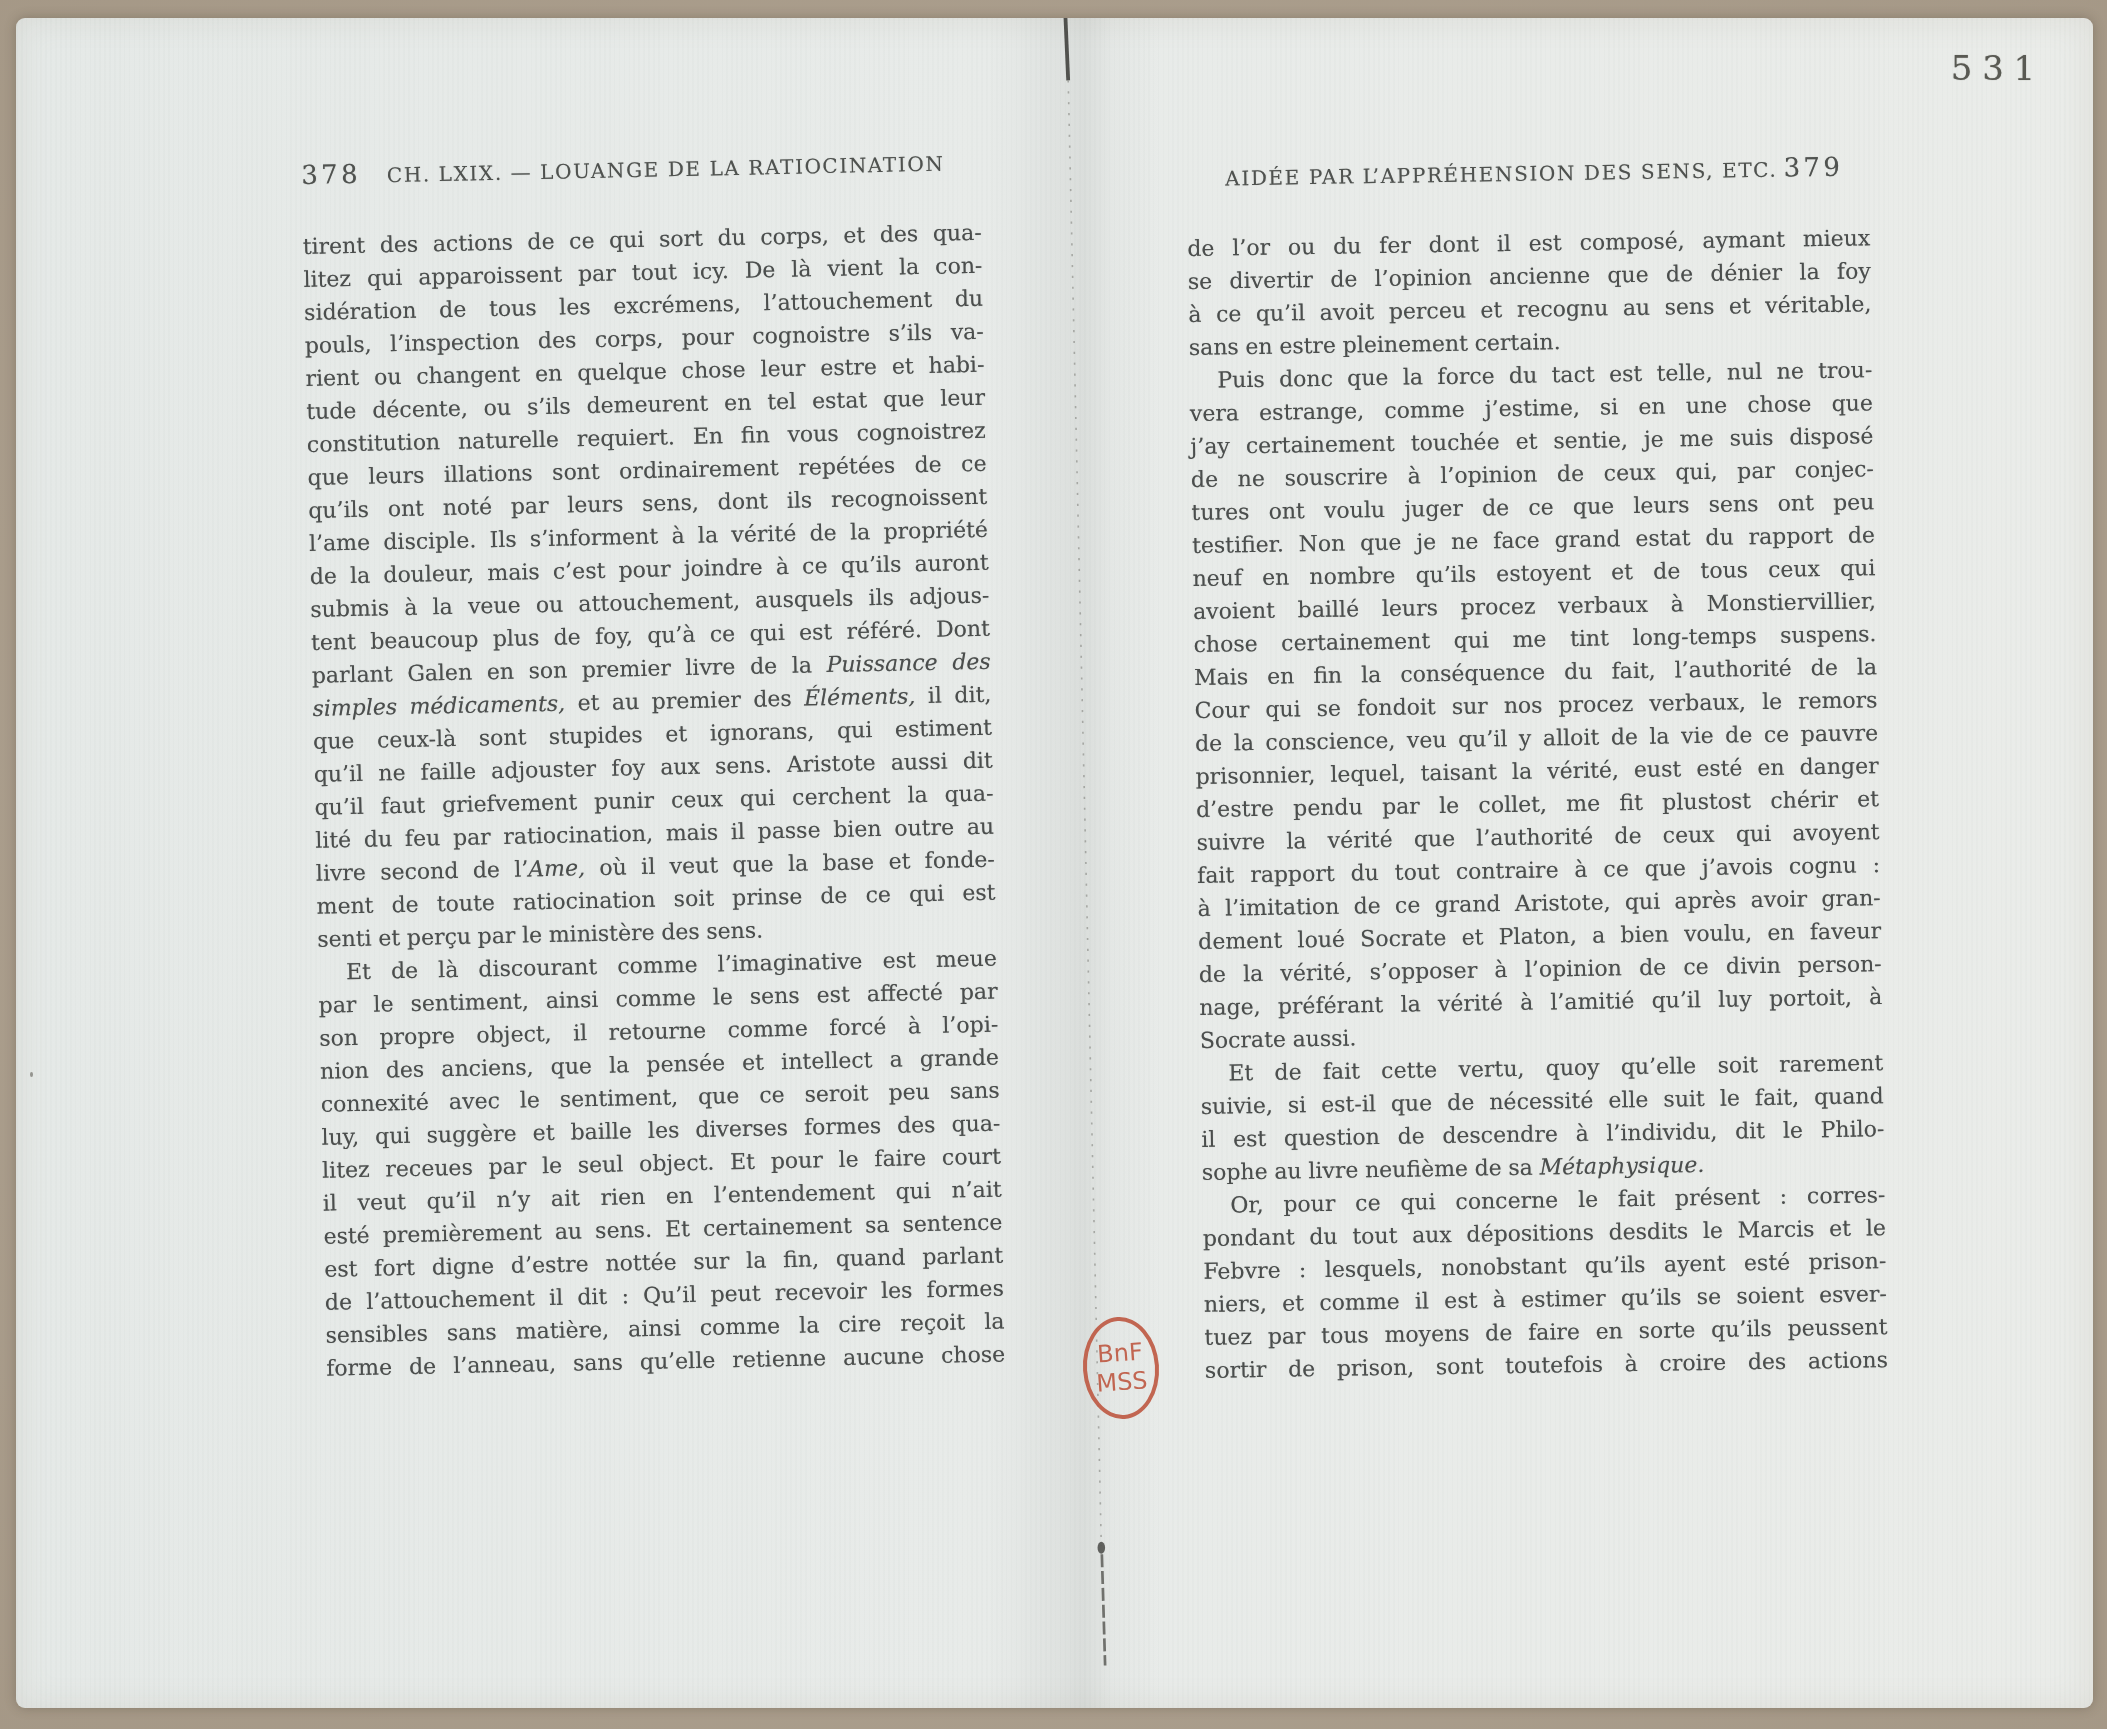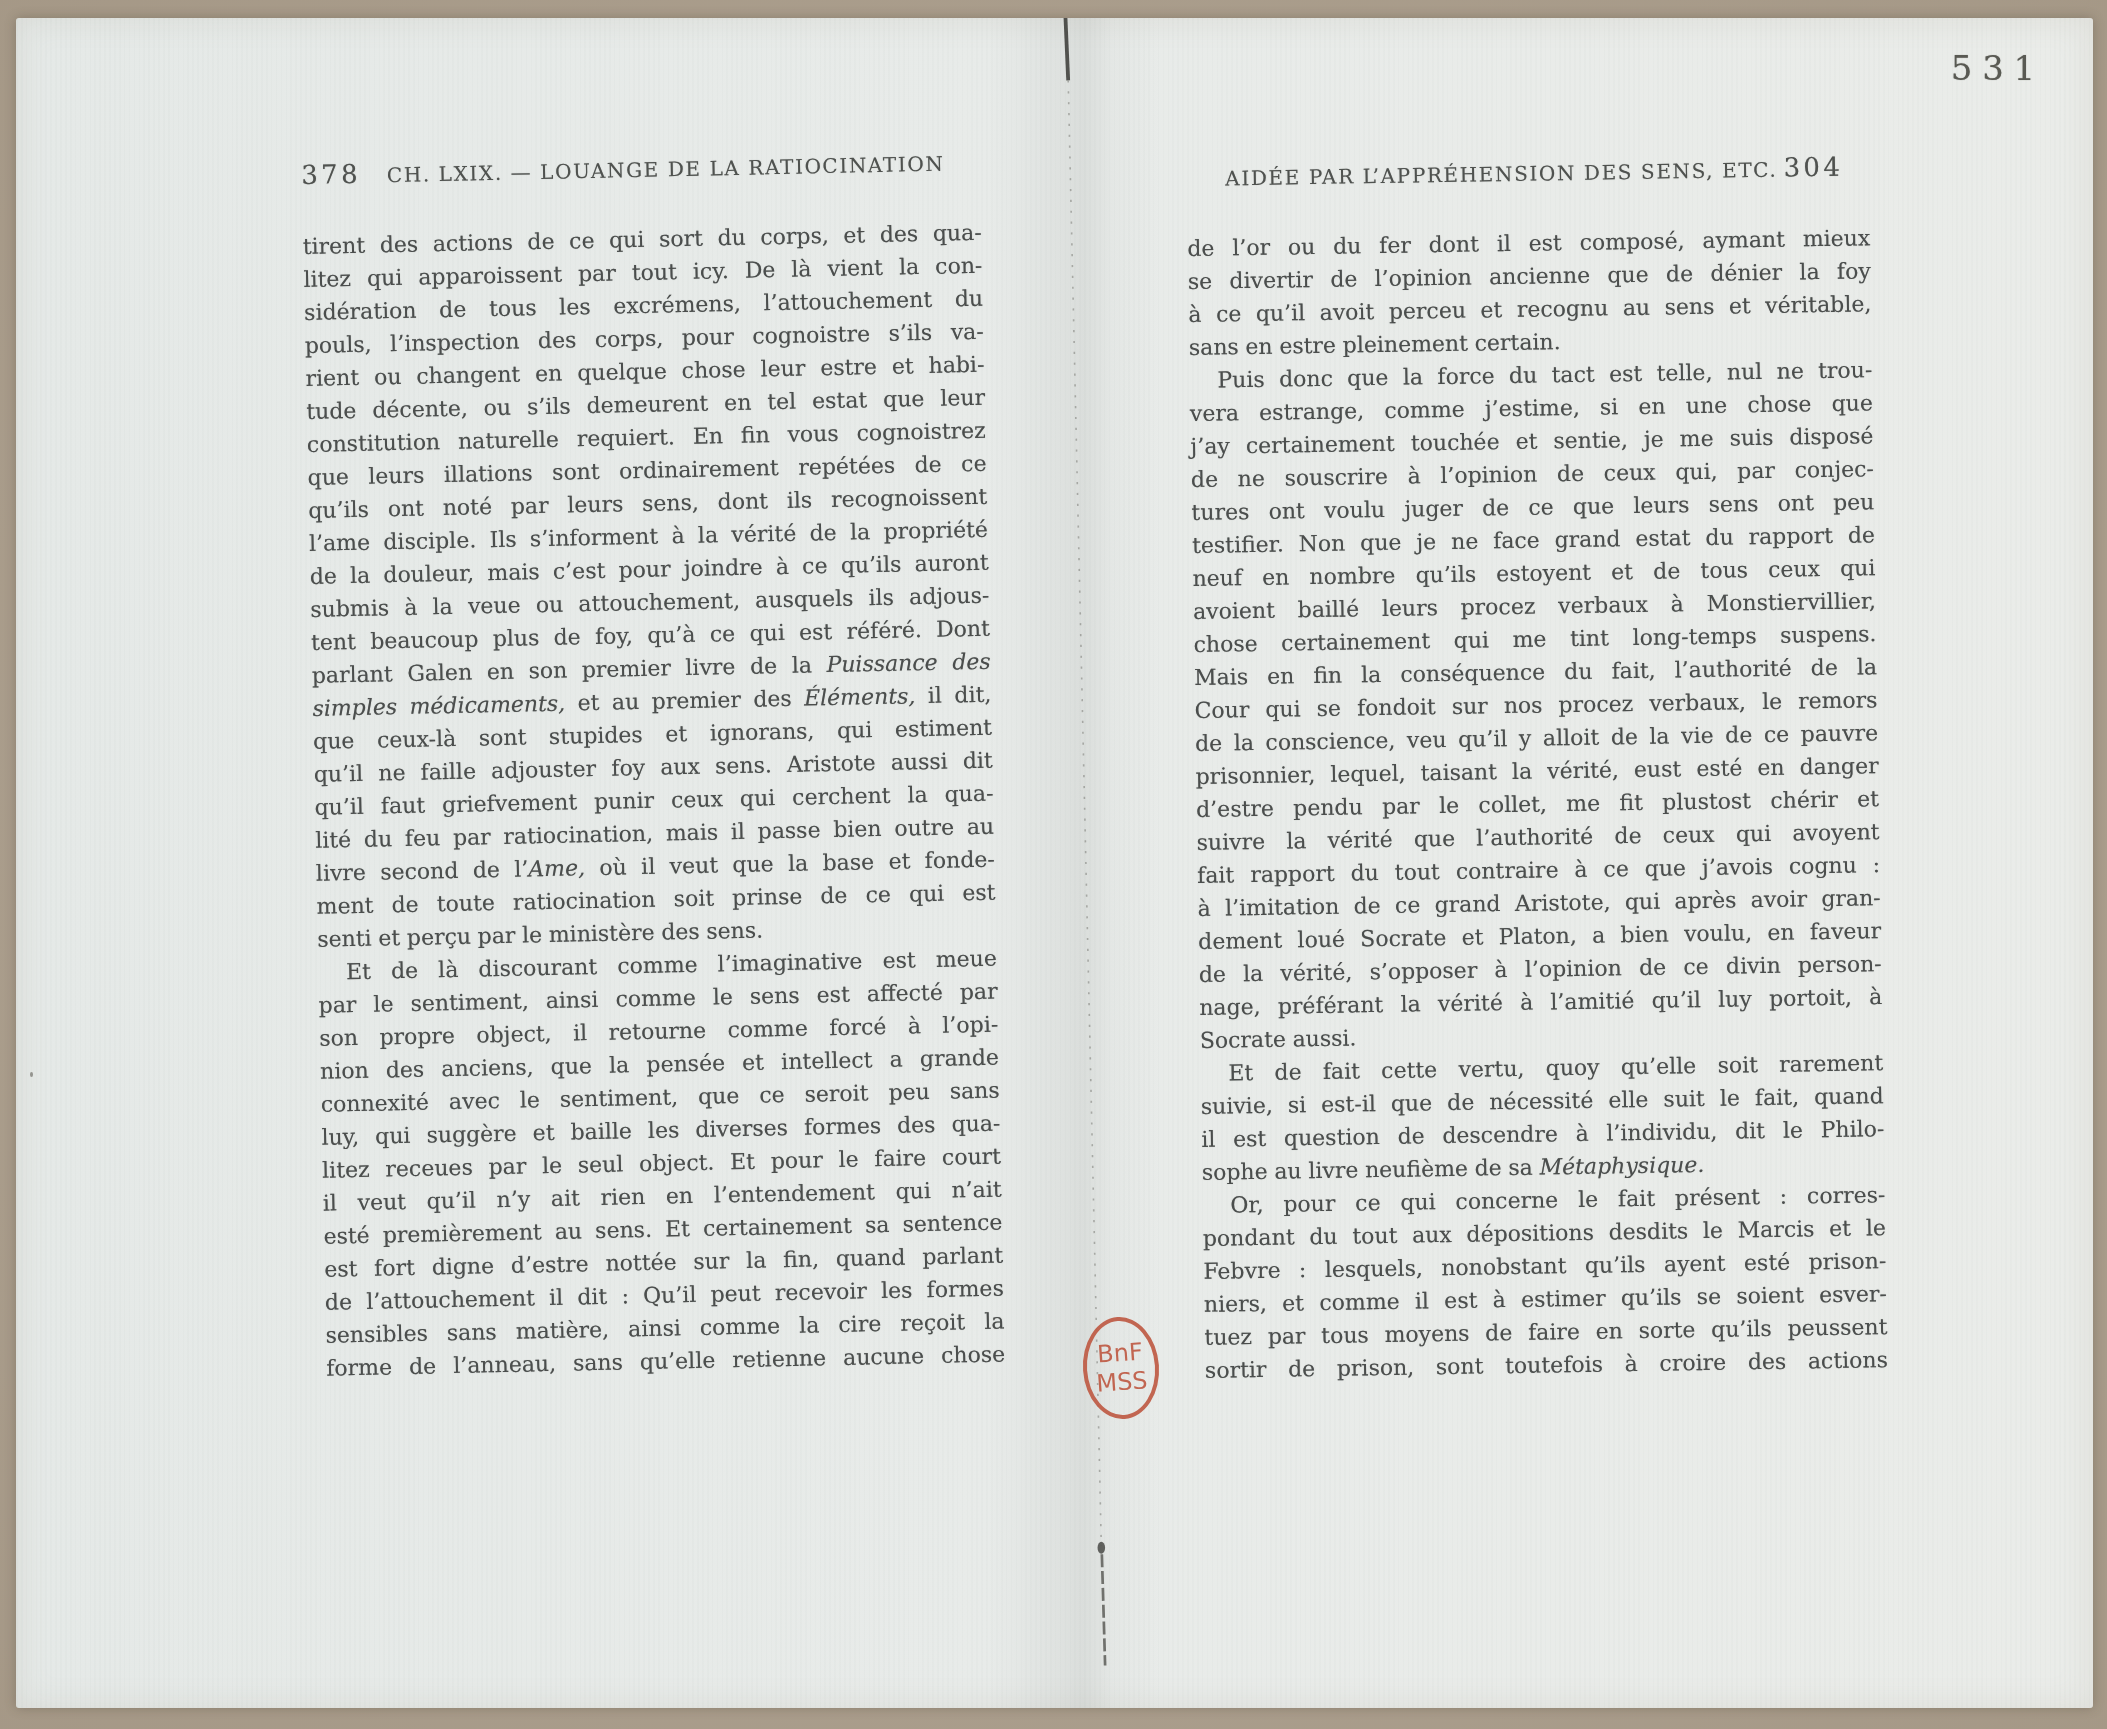--- a/index.html
+++ b/index.html
@@ -21,21 +21,21 @@
   }
   .paper {
     position: absolute;
     left: 16.3px;
     top: 18px;
     right: 15px;
     bottom: 20.6px;
     background:
       repeating-linear-gradient(90deg, rgba(170,180,175,0.05) 0 1.6px, rgba(255,255,255,0) 1.6px 4.9px),
       linear-gradient(90deg, #e5e9e7 0%, #e8ebe9 48%, #eaece9 100%);
-    border-radius: 3px;
+    border-radius: 9px;
     box-shadow:
       inset 0 0 33px rgba(140,130,108,0.14),
       0 0 12px rgba(60,50,38,0.30);
   }
   .gutter-shade {
     position: absolute;
     left: 972px;
     top: 0;
     bottom: 0;
     width: 174px;
@@ -208,21 +208,21 @@
           <div class="line">est fort digne d’estre nottée sur la fin, quand parlant</div>
           <div class="line">de l’attouchement il dit : Qu’il peut recevoir les formes</div>
           <div class="line">sensibles sans matière, ainsi comme la cire reçoit la</div>
           <div class="line">forme de l’anneau, sans qu’elle retienne aucune chose</div>
         </div>
     </div>
 
     <div class="page-block right">
       <div class="phead right-head">
         <span class="ptitle">AIDÉE PAR L’APPRÉHENSION DES SENS, ETC.</span>
-        <span class="pnum">304</span>
+        <span class="pnum">379</span>
       </div>
       <div class="col">
           <div class="line">de l’or ou du fer dont il est composé, aymant mieux</div>
           <div class="line">se divertir de l’opinion ancienne que de dénier la foy</div>
           <div class="line">à ce qu’il avoit perceu et recognu au sens et véritable,</div>
           <div class="line para-end">sans en estre pleinement certain.</div>
           <div class="line indent">Puis donc que la force du tact est telle, nul ne trou-</div>
           <div class="line">vera estrange, comme j’estime, si en une chose que</div>
           <div class="line">j’ay certainement touchée et sentie, je me suis disposé</div>
           <div class="line">de ne souscrire à l’opinion de ceux qui, par conjec-</div>

